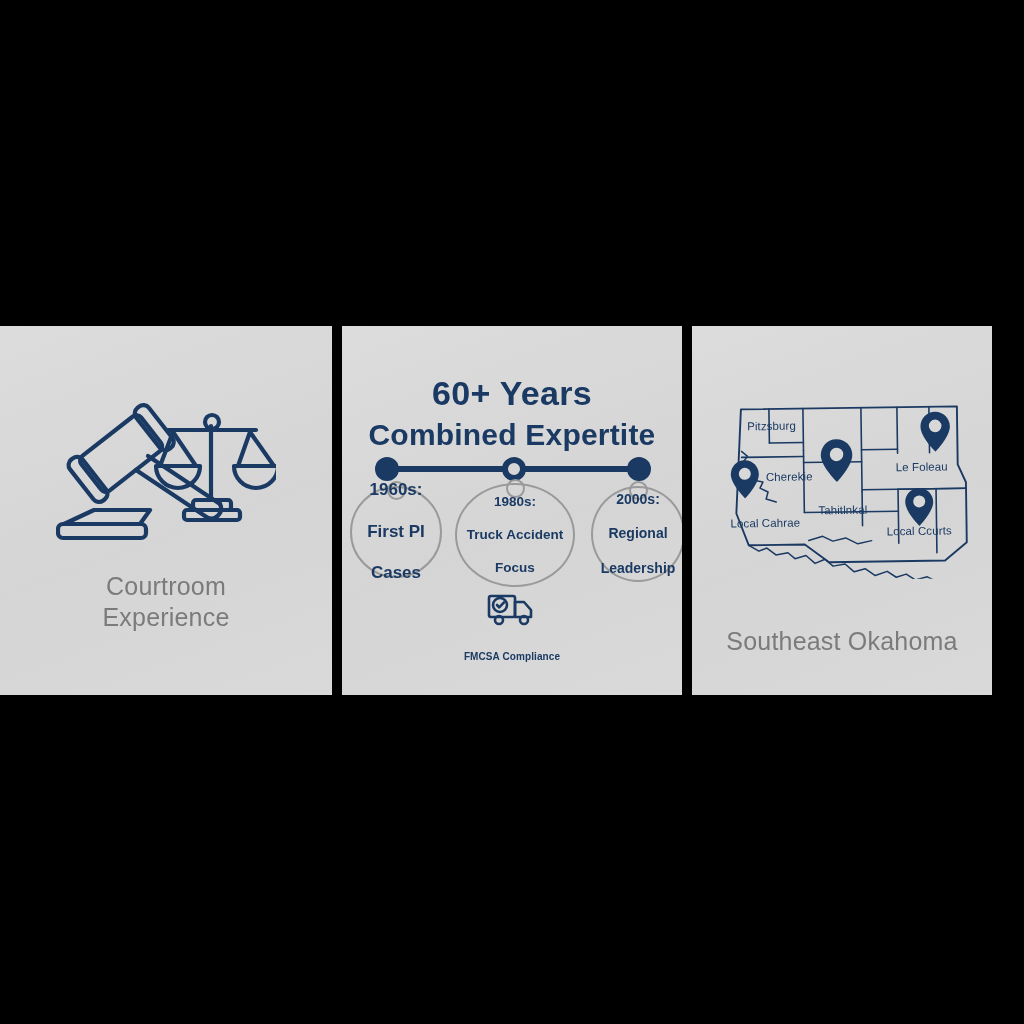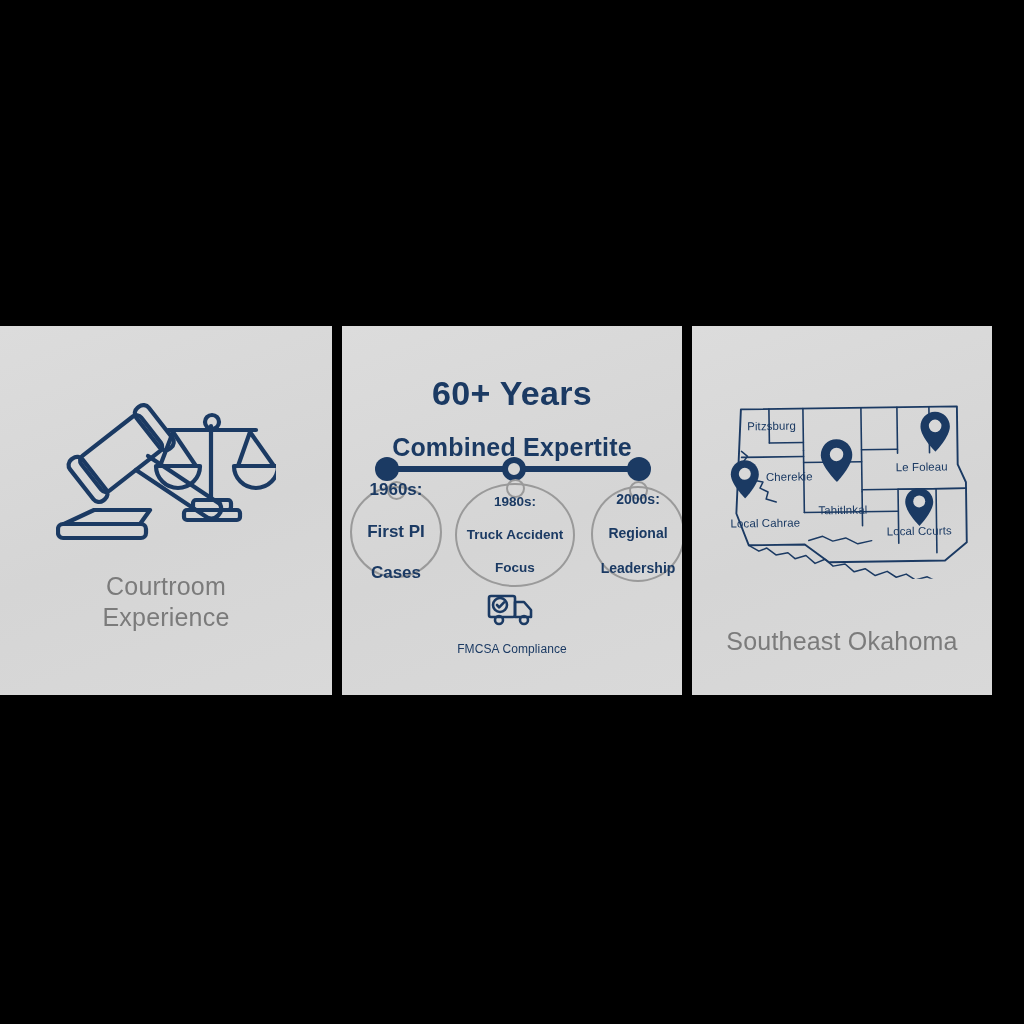--- a/index.html
+++ b/index.html
@@ -72,22 +72,22 @@
     color: #1b3a63;
   }
   .mid-title .t1 {
     display: block;
     font-size: 34px;
     font-weight: 700;
     letter-spacing: 0.3px;
   }
   .mid-title .t2 {
     display: block;
-    margin-top: 20px;
-    font-size: 25px;
+    margin-top: 5px;
+    font-size: 30px;
     font-weight: 700;
     letter-spacing: 0.2px;
   }
   .mid-title { top: 48px; }
 
   .timeline-wrap {
     position: absolute;
     left: 0;
     top: 128px;
     width: 100%;
@@ -158,24 +158,24 @@
     display: flex;
     justify-content: center;
     gap: 62px;
   }
   .feature {
     display: flex;
     flex-direction: column;
     align-items: center;
   }
   .feature-label {
-    margin-top: 11px;
+    margin-top: 20px;
     color: #1b3a63;
-    font-size: 12px;
-    font-weight: 400;
+    font-size: 10px;
+    font-weight: 700;
     letter-spacing: 0.1px;
     white-space: nowrap;
   }
 
   
   .map-wrap {
     position: absolute;
     left: 50%;
     top: 68px;
     transform: translateX(-50%) rotate(-0.8deg);

